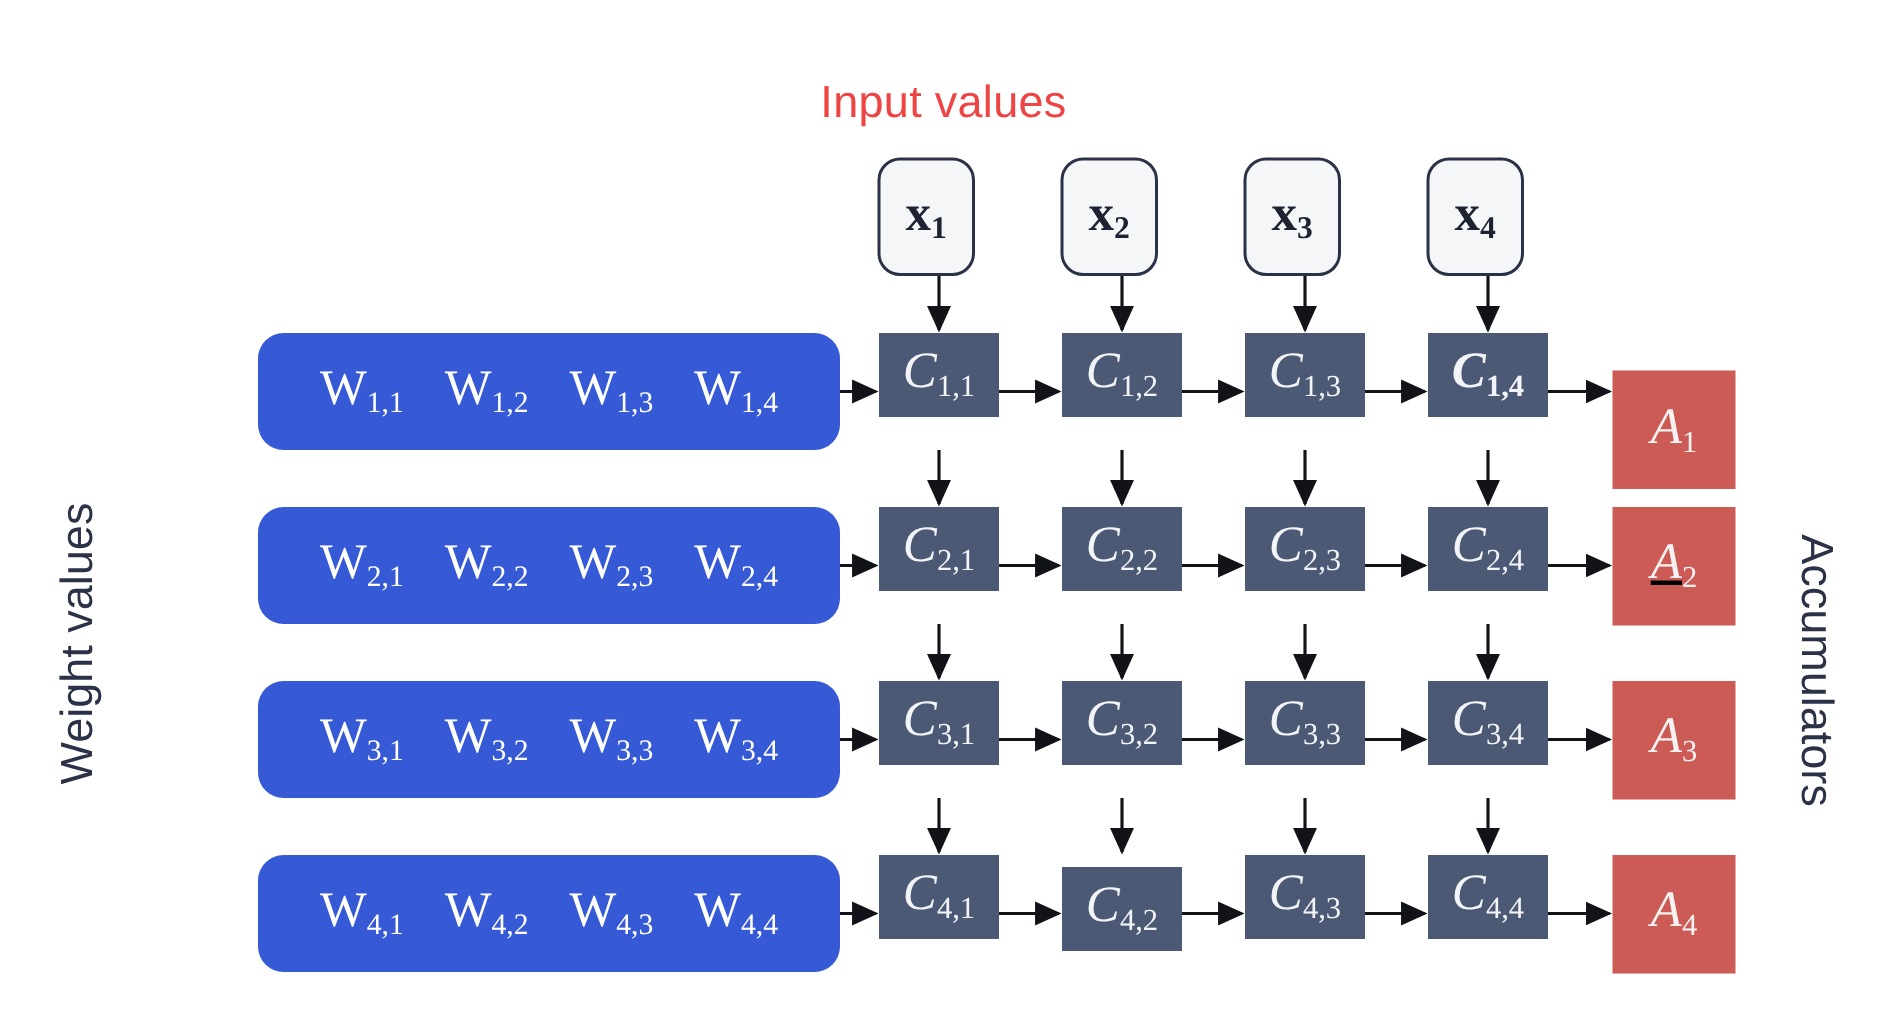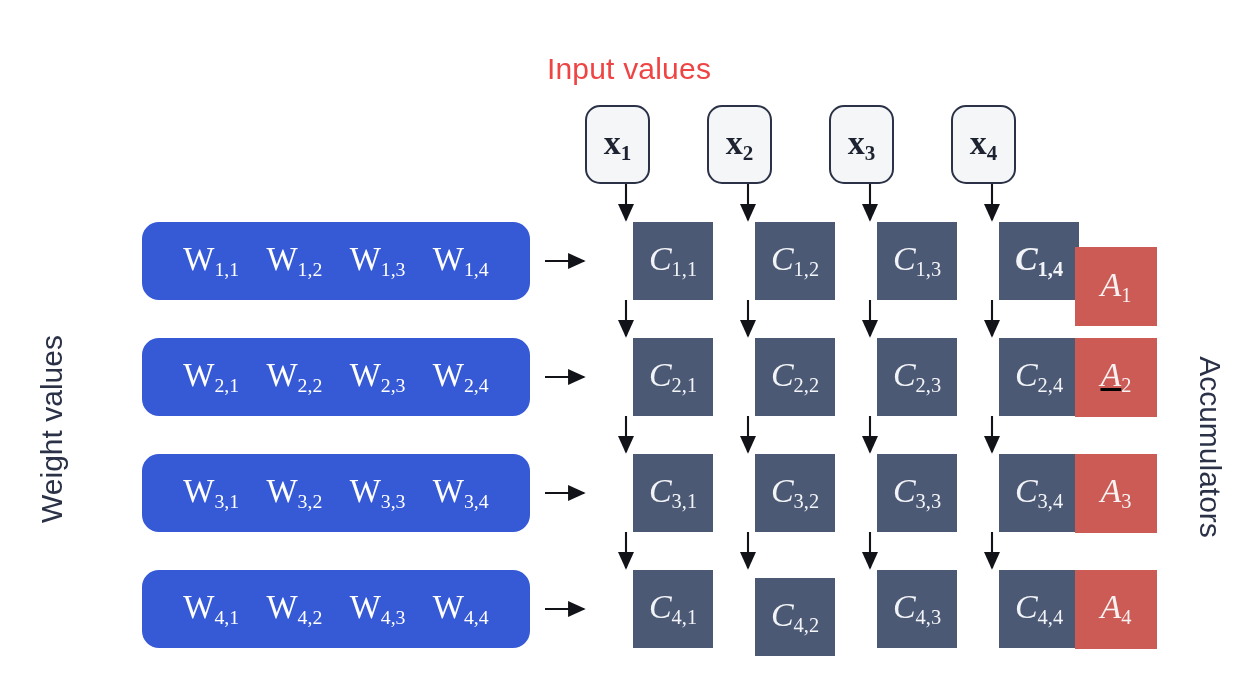--- a/index.html
+++ b/index.html
@@ -88,21 +88,21 @@
   }
   .input-box .mtxt sub {
     font-size: 0.62em;
     font-weight: bold;
     vertical-align: -0.28em;
   }
 
   
   .weight-bar {
     position: absolute;
-    left: 142px;
+    left: 172px;
     width: 388px;
     height: 78px;
     background: #3659d6;
     border-radius: 17px;
     display: flex;
     align-items: center;
     justify-content: space-evenly;
     box-sizing: border-box;
     padding: 0 14px;
   }
@@ -115,26 +115,25 @@
   }
   .weight-bar .mtxt sub {
     font-size: 0.60em;
     vertical-align: -0.30em;
   }
 
   
   .cell {
     position: absolute;
     width: 80px;
-    height: 78px;
+    height: 56px;
     background: #4c5975;
     display: flex;
     align-items: center;
     justify-content: center;
-    margin-left: 47px;
   }
   .cell .mtxt {
     font-family: "Liberation Serif", "DejaVu Serif", serif;
     font-style: italic;
     font-size: 34px;
     color: #f2f4f7;
     line-height: 1;
     white-space: nowrap;
   }
   .cell .mtxt sub {

